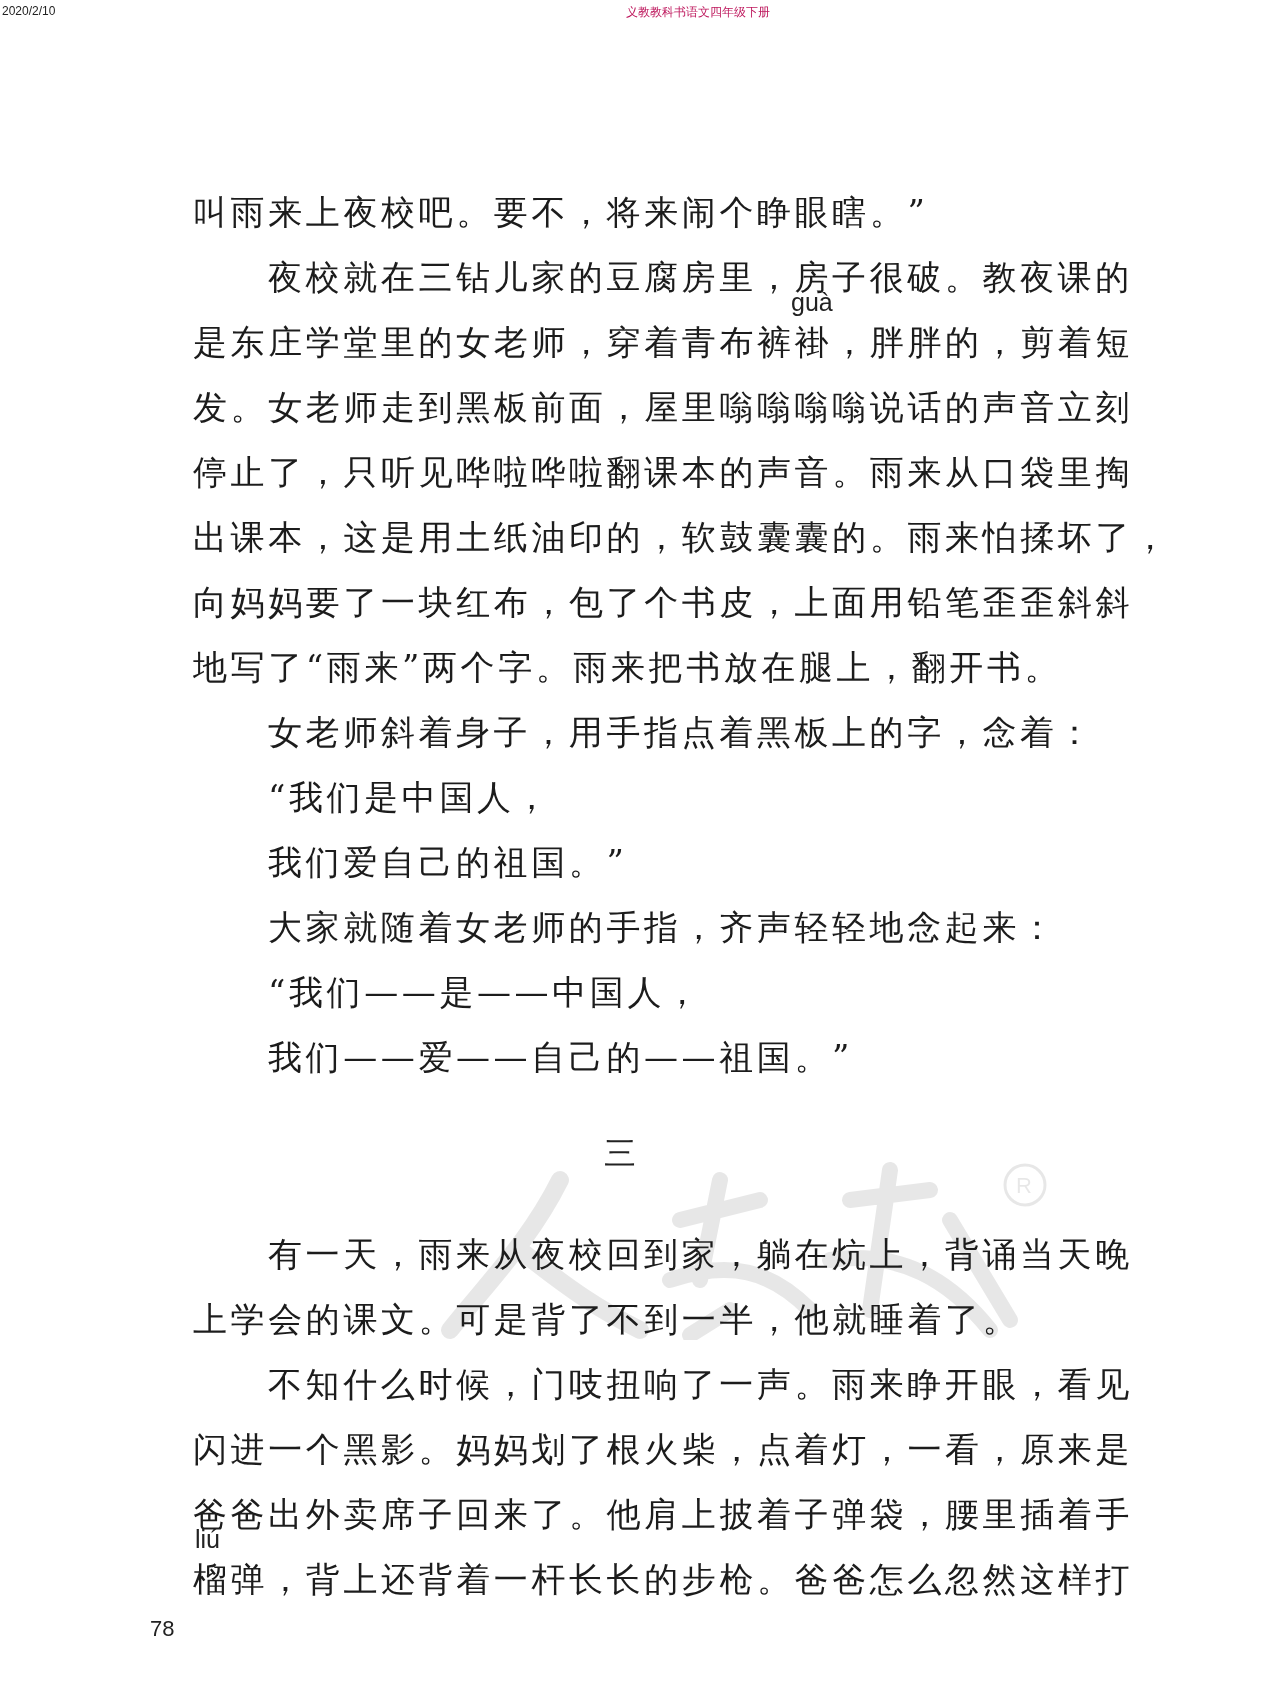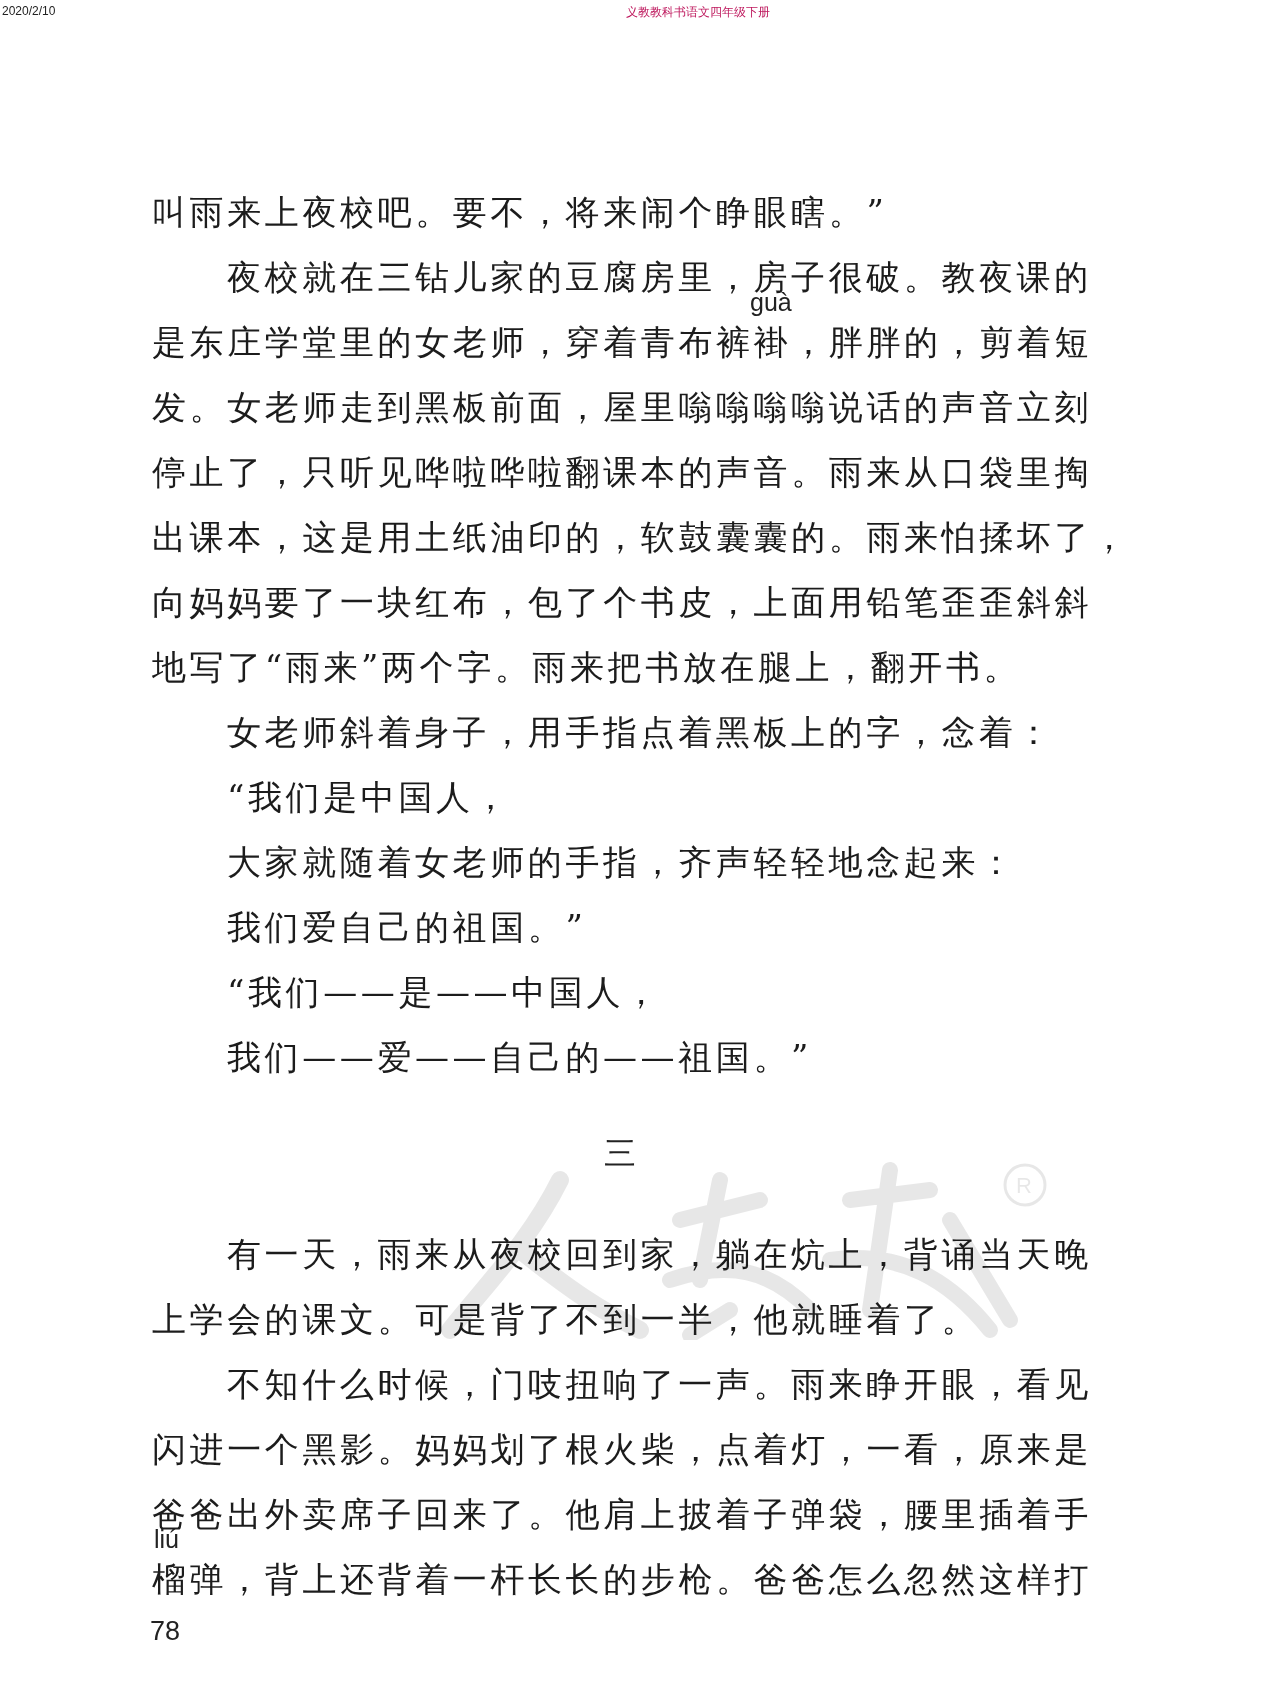--- a/index.html
+++ b/index.html
@@ -44,20 +44,21 @@
       font-family: "DejaVu Serif", "Liberation Serif", serif;
       font-size: 34px;
       letter-spacing: 3.6px;
       color: #1c1c1c;
     }
     .line {
       position: relative;
       height: 65px;
       line-height: 65px;
       white-space: nowrap;
+      margin-left: 41px;
     }
     .indent {
       padding-left: 75px;
     }
     .pinyin {
       position: absolute;
       font-family: "Liberation Sans", sans-serif;
       font-size: 25px;
       letter-spacing: 0;
       line-height: 20px;
@@ -88,21 +89,21 @@
       width: 620px;
       height: 180px;
       pointer-events: none;
       opacity: 0.09;
     }
     .page-number {
       position: absolute;
       left: 150px;
       top: 1616px;
       font-family: "Liberation Sans", sans-serif;
-      font-size: 27px;
+      font-size: 22px;
       color: #222;
     }
   </style>
 </head>
 <body>
 
 <div class="print-header">
   <span class="print-date">2020/2/10</span>
   <span class="print-title">义教教科书语文四年级下册</span>
 </div>
@@ -122,22 +123,22 @@
     <span class="pinyin" style="left:598px; top:-18px;">guà</span>
     <span>是东庄学堂里的女老师，穿着青布裤褂，胖胖的，剪着短</span>
   </div>
   <div class="line"><span>发。女老师走到黑板前面，屋里嗡嗡嗡嗡说话的声音立刻</span></div>
   <div class="line"><span>停止了，只听见哗啦哗啦翻课本的声音。雨来从口袋里掏</span></div>
   <div class="line"><span>出课本，这是用土纸油印的，软鼓囊囊的。雨来怕揉坏了，</span></div>
   <div class="line"><span>向妈妈要了一块红布，包了个书皮，上面用铅笔歪歪斜斜</span></div>
   <div class="line"><span>地写了“雨来”两个字。雨来把书放在腿上，翻开书。</span></div>
   <div class="line indent"><span>女老师斜着身子，用手指点着黑板上的字，念着：</span></div>
   <div class="line indent"><span>“我们是中国人，</span></div>
+  <div class="line indent"><span>我们爱自己的祖国。”</span></div>
   <div class="line indent"><span>大家就随着女老师的手指，齐声轻轻地念起来：</span></div>
-  <div class="line indent"><span>我们爱自己的祖国。”</span></div>
   <div class="line indent"><span>“我们——是——中国人，</span></div>
   <div class="line indent"><span>我们——爱——自己的——祖国。”</span></div>
 </div>
 
 <div class="section-heading">三</div>
 
 <div class="block2">
   <div class="line indent"><span>有一天，雨来从夜校回到家，躺在炕上，背诵当天晚</span></div>
   <div class="line"><span>上学会的课文。可是背了不到一半，他就睡着了。</span></div>
   <div class="line indent"><span>不知什么时候，门吱扭响了一声。雨来睁开眼，看见</span></div>

